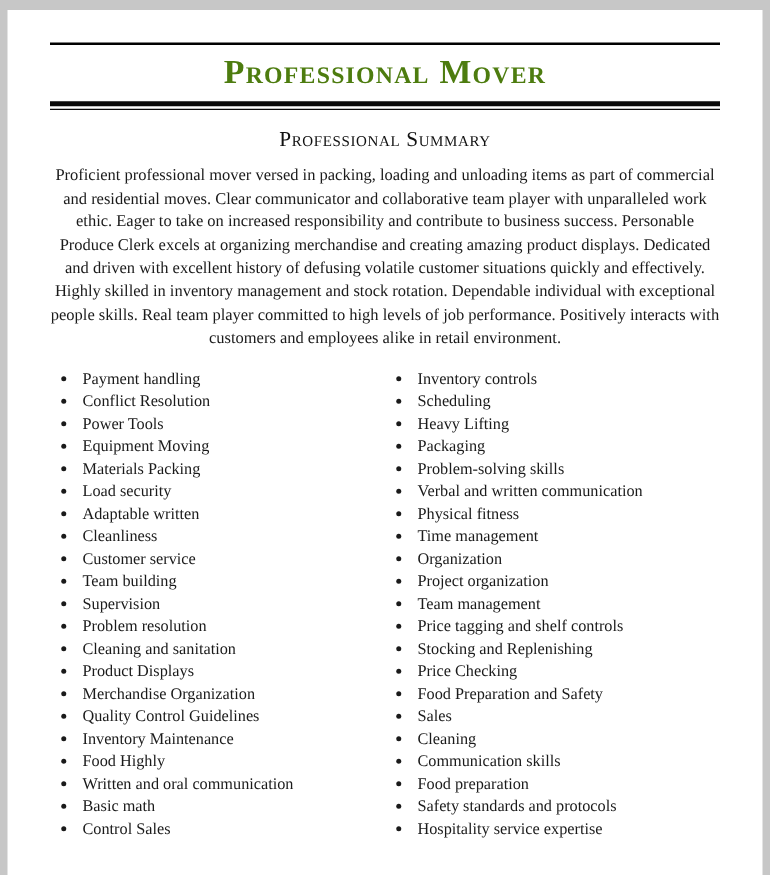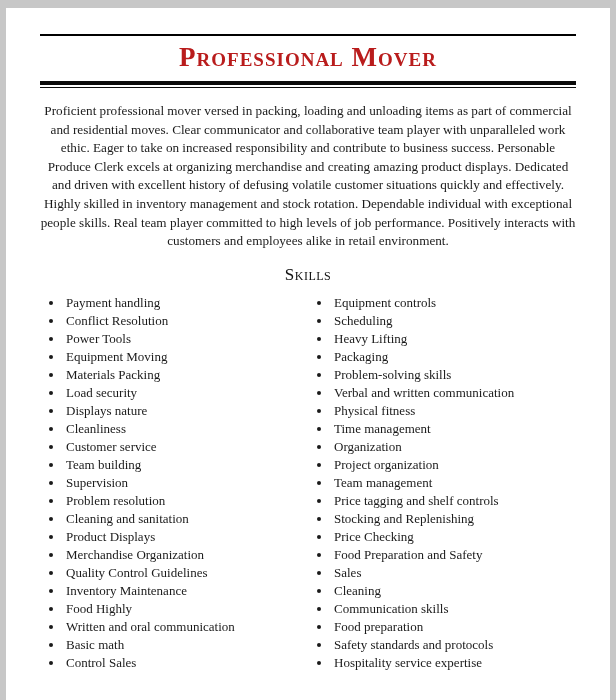--- a/index.html
+++ b/index.html
@@ -23,21 +23,21 @@
   .top-rule {
     border-top: 2px solid #000;
     margin: 0 0 6px 0;
   }
   .doc-title {
     text-align: center;
     font-variant: small-caps;
     font-weight: bold;
     font-size: 27px;
     letter-spacing: 1px;
-    color: #b91c1c;
+    color: #4d7c0f;
     margin: 4px 0 8px 0;
   }
   .double-rule {
     border-top: 4px solid #0a0a0a;
     border-bottom: 1px solid #0a0a0a;
     height: 2px;
     margin: 0 0 14px 0;
   }
   .section-heading {
     text-align: center;
@@ -82,24 +82,24 @@
 <body>
 
 <div class="page">
 
   <div class="top-rule"></div>
 
   <h1 class="doc-title">Professional Mover</h1>
 
   <div class="double-rule"></div>
 
+  <h2 class="section-heading">Professional Summary</h2>
 
   <p class="summary-text">Proficient professional mover versed in packing, loading and unloading items as part of commercial and residential moves. Clear communicator and collaborative team player with unparalleled work ethic. Eager to take on increased responsibility and contribute to business success. Personable Produce Clerk excels at organizing merchandise and creating amazing product displays. Dedicated and driven with excellent history of defusing volatile customer situations quickly and effectively. Highly skilled in inventory management and stock rotation. Dependable individual with exceptional people skills. Real team player committed to high levels of job performance. Positively interacts with customers and employees alike in retail environment.</p>
 
-  <h2 class="section-heading skills-heading">Skills</h2>
 
   <div class="skills-columns">
 
     <div class="skills-col">
       <ul class="skill-list">
 
           <li>
             <span>Payment handling</span>
           </li>
 
@@ -117,21 +117,21 @@
 
           <li>
             <span>Materials Packing</span>
           </li>
 
           <li>
             <span>Load security</span>
           </li>
 
           <li>
-            <span>Displays nature</span>
+            <span>Adaptable written</span>
           </li>
 
           <li>
             <span>Cleanliness</span>
           </li>
 
           <li>
             <span>Customer service</span>
           </li>
 
@@ -183,21 +183,21 @@
             <span>Control Sales</span>
           </li>
 
         </ul>
     </div>
 
     <div class="skills-col">
       <ul class="skill-list">
 
           <li>
-            <span>Equipment controls</span>
+            <span>Inventory controls</span>
           </li>
 
           <li>
             <span>Scheduling</span>
           </li>
 
           <li>
             <span>Heavy Lifting</span>
           </li>
 

